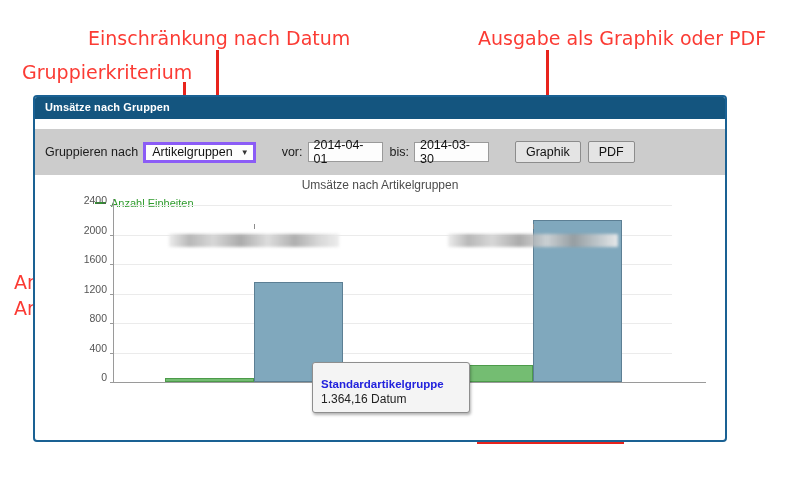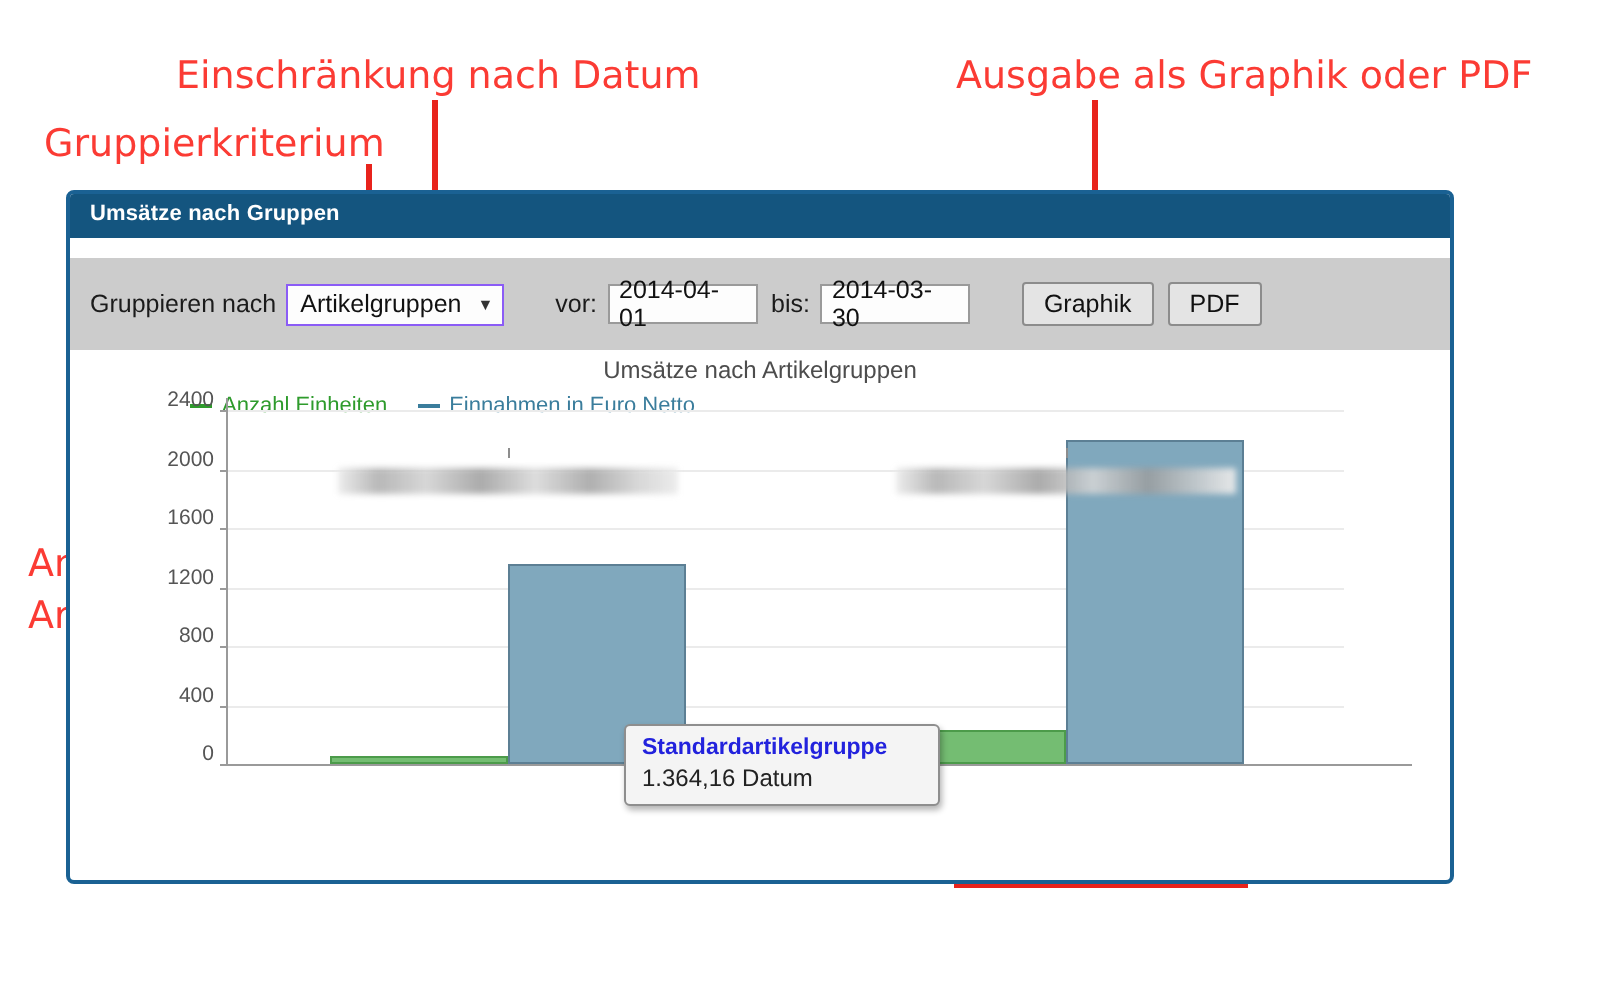--- a/index.html
+++ b/index.html
@@ -31,21 +31,21 @@
     font-size:11px; font-weight:bold; padding:4px 0 0 10px;
     letter-spacing:.1px;
   }
   #toolbar {
     margin:10px 0 0 0; height:46px; background:#cccccc;
     display:flex; align-items:center; padding-left:10px; gap:0;
     font-size:12.5px; color:#1b1b1b;
   }
   .tb-label { margin-right:5px; }
   .sel {
-    background:#fdfdfd; border:1px solid #8b5cf6; height:21px;
+    background:#fdfdfd; border:3px solid #8b5cf6; height:21px;
     display:flex; align-items:center; padding:0 4px 0 6px;
     font-size:12.5px; color:#111; min-width:96px; justify-content:space-between;
   }
   .sel .caret { font-size:8px; margin-left:8px; color:#333; }
   .gap-lg { width:26px; }
   .gap-sm { width:7px; }
   .dfield {
     background:#fdfdfd; border:1px solid #9a9a9a; height:20px;
     display:flex; align-items:center; padding:0 5px;
     font-size:12.5px; color:#111; width:75px;
@@ -92,21 +92,21 @@
       rgba(215,215,215,.85) 58%, rgba(155,155,155,.8) 74%,
       rgba(205,205,205,.8) 88%, rgba(235,235,235,.95) 100%);
     filter:blur(1.6px);
   }
   .xtick { position:absolute; top:0; width:1px; height:5px; background:#8d8d8d; }
 
   
   #tooltip {
     position:absolute; left:277px; top:265px; width:158px;
     background:#f4f4f4; border:1px solid #8e8e8e; border-radius:3px;
-    padding:5px 8px 6px 8px; box-shadow:1px 2px 3px rgba(0,0,0,.3);
+    padding:15px 8px 6px 8px; box-shadow:1px 2px 3px rgba(0,0,0,.3);
     z-index:6;
   }
   #tt-title { color:#2222dd; font-weight:bold; font-size:11.5px; }
   #tt-value { color:#222; font-size:12px; margin-top:2px; }
 </style>
 </head>
 <body>
 
 <div class="anno" style="left:22px; top:43px;margin-top:19px;">Gruppierkriterium</div>
 <div class="anno" style="left:88px; top:28px;">Einschränkung nach Datum</div>
@@ -162,24 +162,20 @@
     <span class="gap-sm"></span>
     <div class="btn">PDF</div>
   </div>
 
   <div id="chart">
     <div id="chart-title">Umsätze nach Artikelgruppen</div>
     <div id="legend">
       <div class="lg">
         <span class="dash" style="background:#2e9b2c"></span>
         <span style="color:#2e9b2c">Anzahl Einheiten</span>
-      </div>
-      <div class="lg">
-        <span class="dash" style="background:#3a7d9c"></span>
-        <span style="color:#3a7d9c">Einnahmen in Euro Netto</span>
       </div>
     </div>
 
     <div id="plot">
       <div id="yaxis"></div>
       <div id="xaxis"></div>
       <div id="grid-layer">
           <div class="grid" style="bottom: 29.44px;"></div>
           <div class="grid" style="bottom: 58.88px;"></div>
           <div class="grid" style="bottom: 88.32px;"></div>

